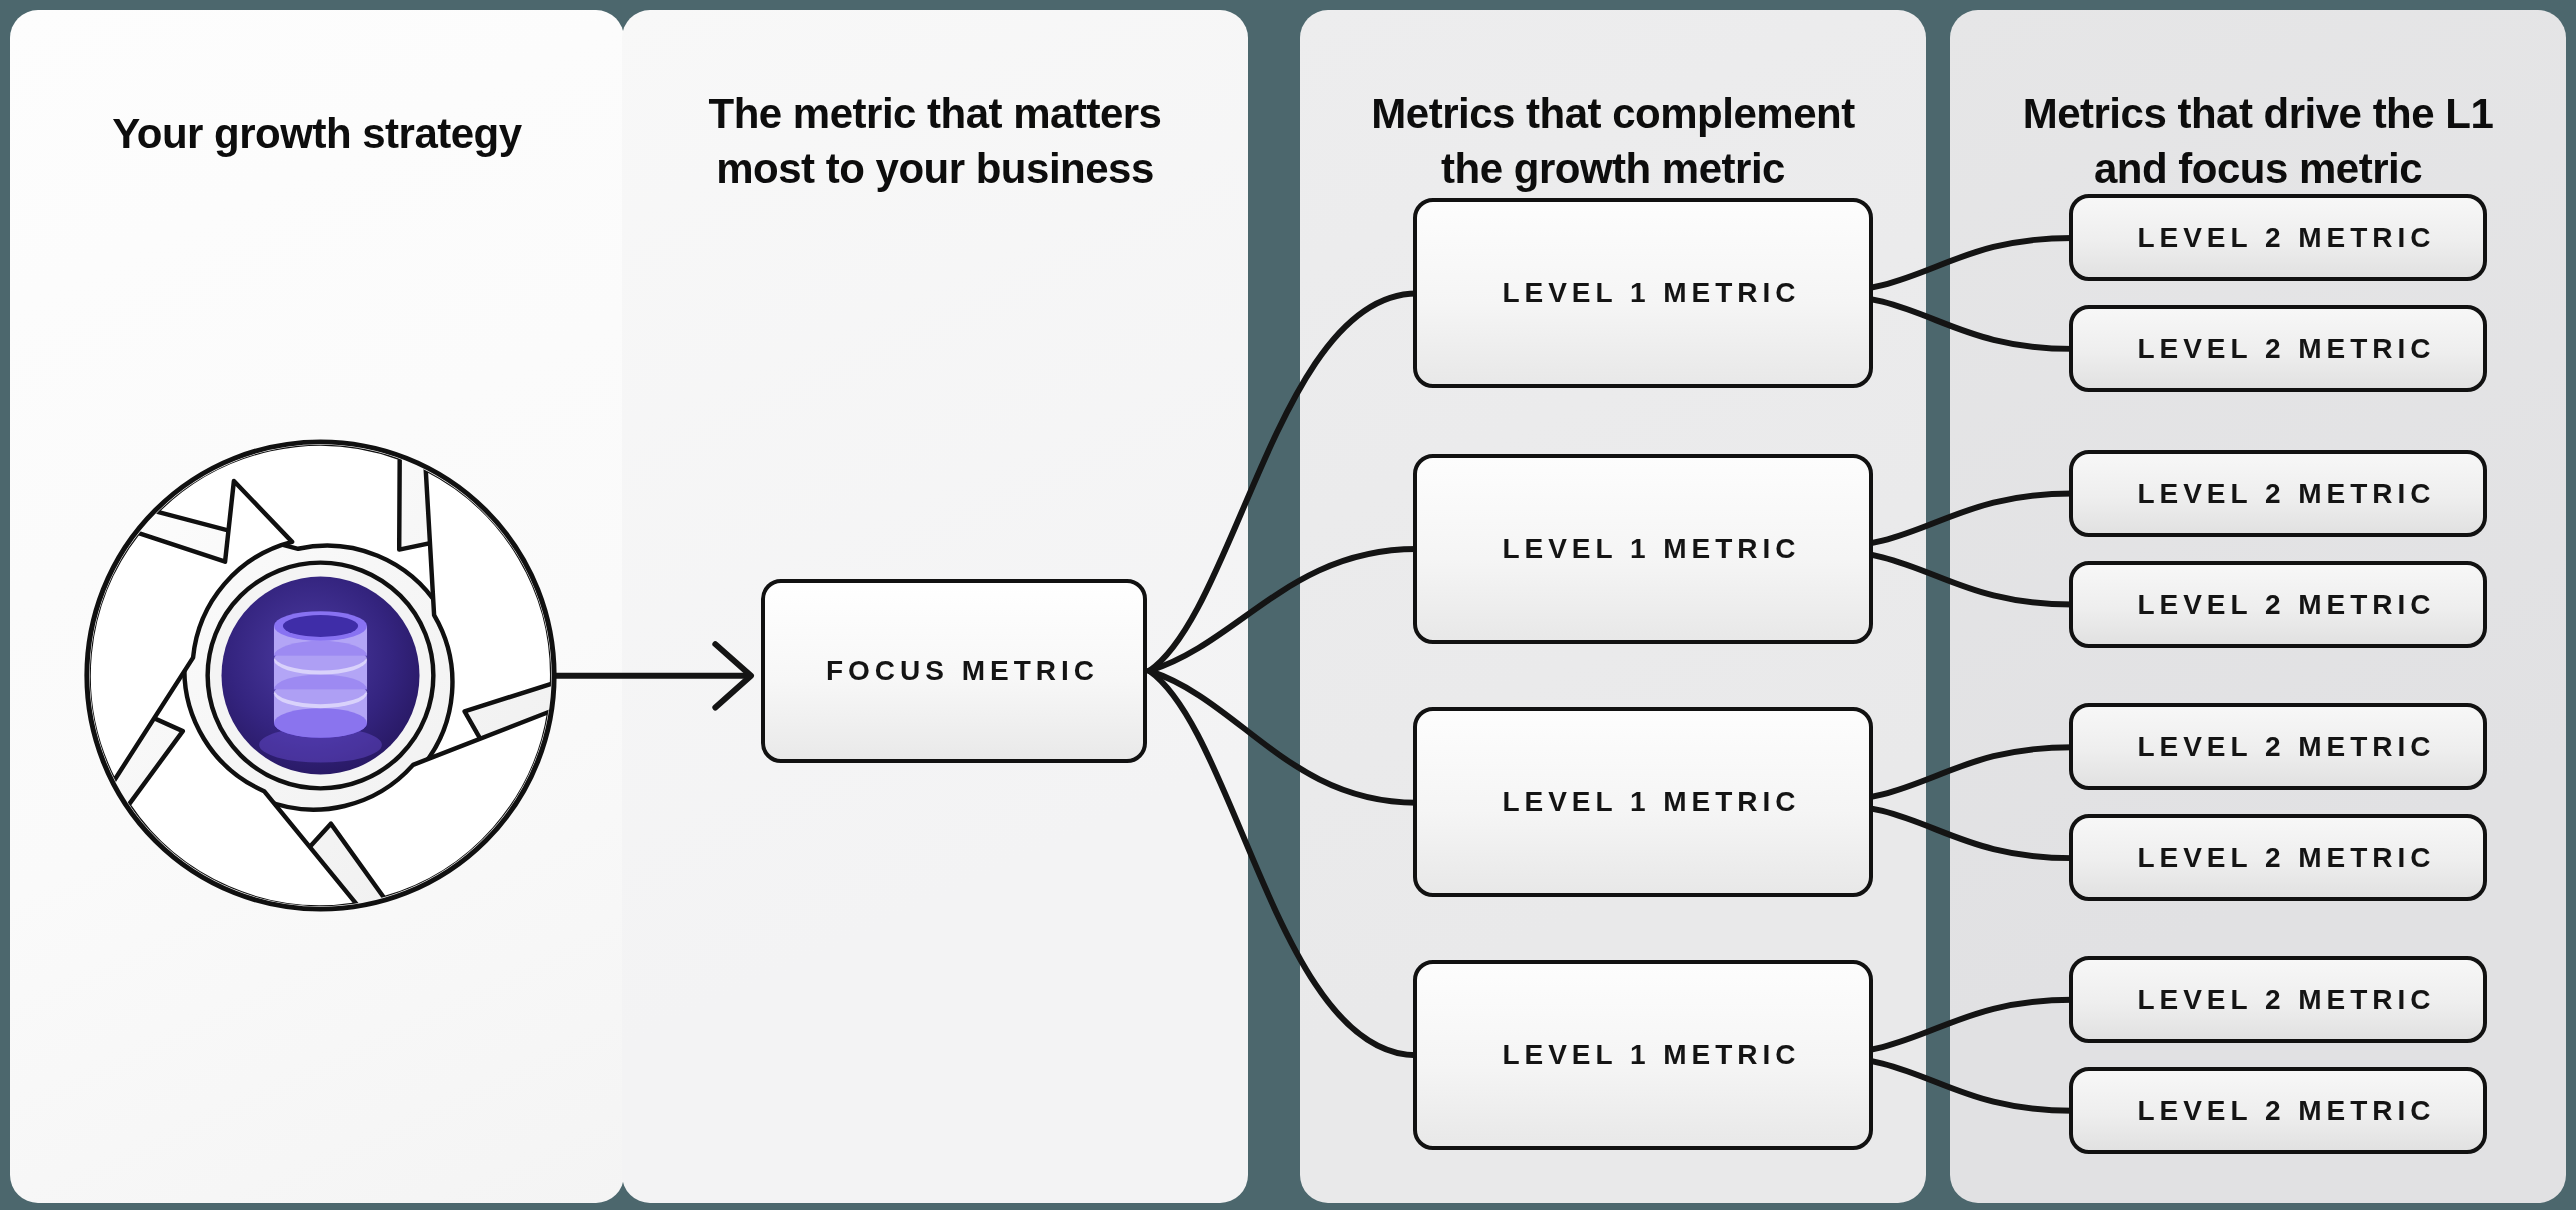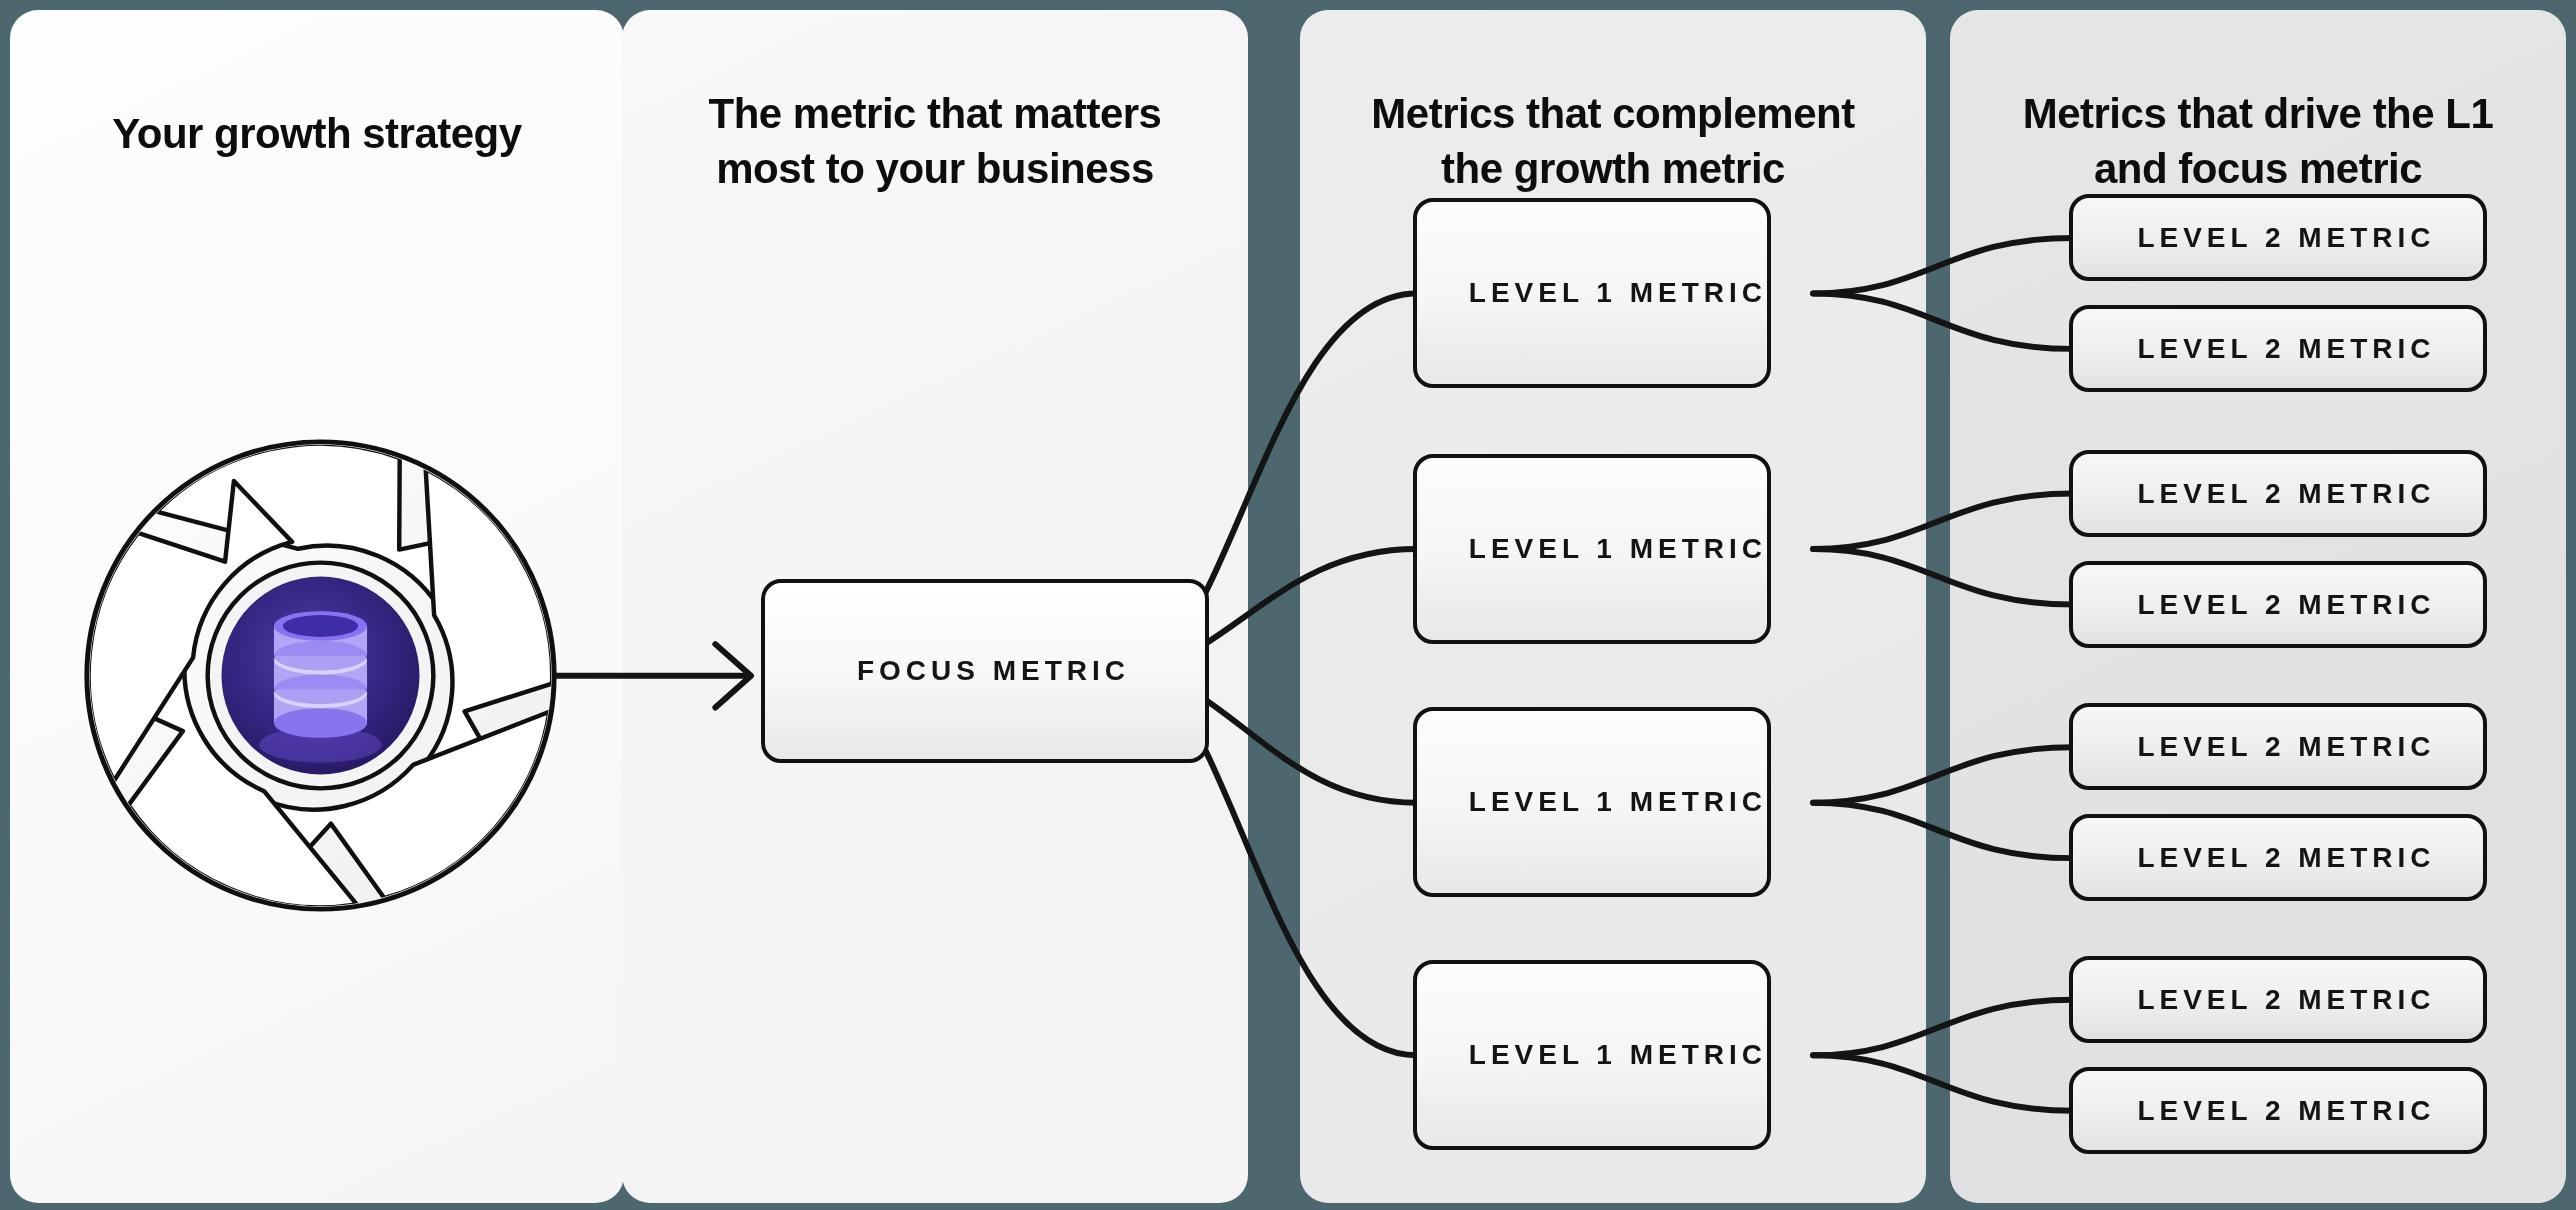--- a/index.html
+++ b/index.html
@@ -21,26 +21,26 @@
     letter-spacing:-0.5px;color:var(--title-color,#0d0d0d);white-space:pre-line;}
   .pt-one{padding-top:96px;}
   .pt-two{padding-top:76px;}
 
   .conn-layer{position:absolute;left:0;top:0;width:2576px;height:1211px;z-index:2;}
   .conn{stroke:var(--line-color,#141414);stroke-width:6;fill:none;stroke-linecap:round;stroke-linejoin:round;}
 
   .node{position:absolute;display:flex;align-items:center;justify-content:center;
     border:4px solid var(--box-border,#111);z-index:3;
     font-weight:700;color:#141414;text-align:center;padding-left:17px;}
-  .focus-box{left:761px;top:579px;width:448px;height:184px;border-radius:20px;
+  .focus-box{left:761px;top:579px;width:386px;height:184px;border-radius:20px;
     background:linear-gradient(180deg,#ffffff 0%,#f7f7f7 55%,#e9e9e9 100%);
     font-size:28px;letter-spacing:5px;}
-  .l1-box{left:1413px;width:358px;height:190px;border-radius:20px;
+  .l1-box{left:1413px;width:460px;height:190px;border-radius:20px;
     background:linear-gradient(180deg,#fdfdfd 0%,#f5f5f5 55%,#e8e8e8 100%);
-    font-size:28px;letter-spacing:5px;justify-content:flex-end;}
+    font-size:28px;letter-spacing:5px;}
   .l2-box{left:2069px;width:418px;height:87px;border-radius:20px;
     background:linear-gradient(180deg,#f7f7f7 0%,#eeeeee 55%,#e1e1e1 100%);
     font-size:28px;letter-spacing:5px;}
 
   .flywheel-wrap{position:absolute;left:73px;top:428px;width:495px;height:495px;z-index:3;}
 </style>
 </head>
 <body>
 
 <div class="panel panel-1">

